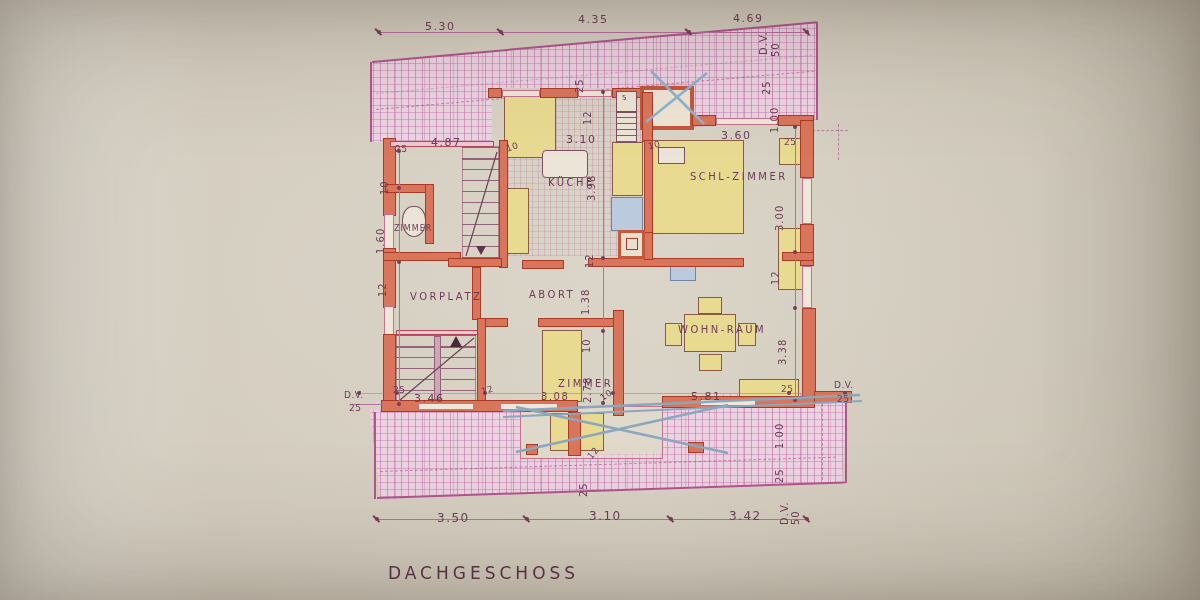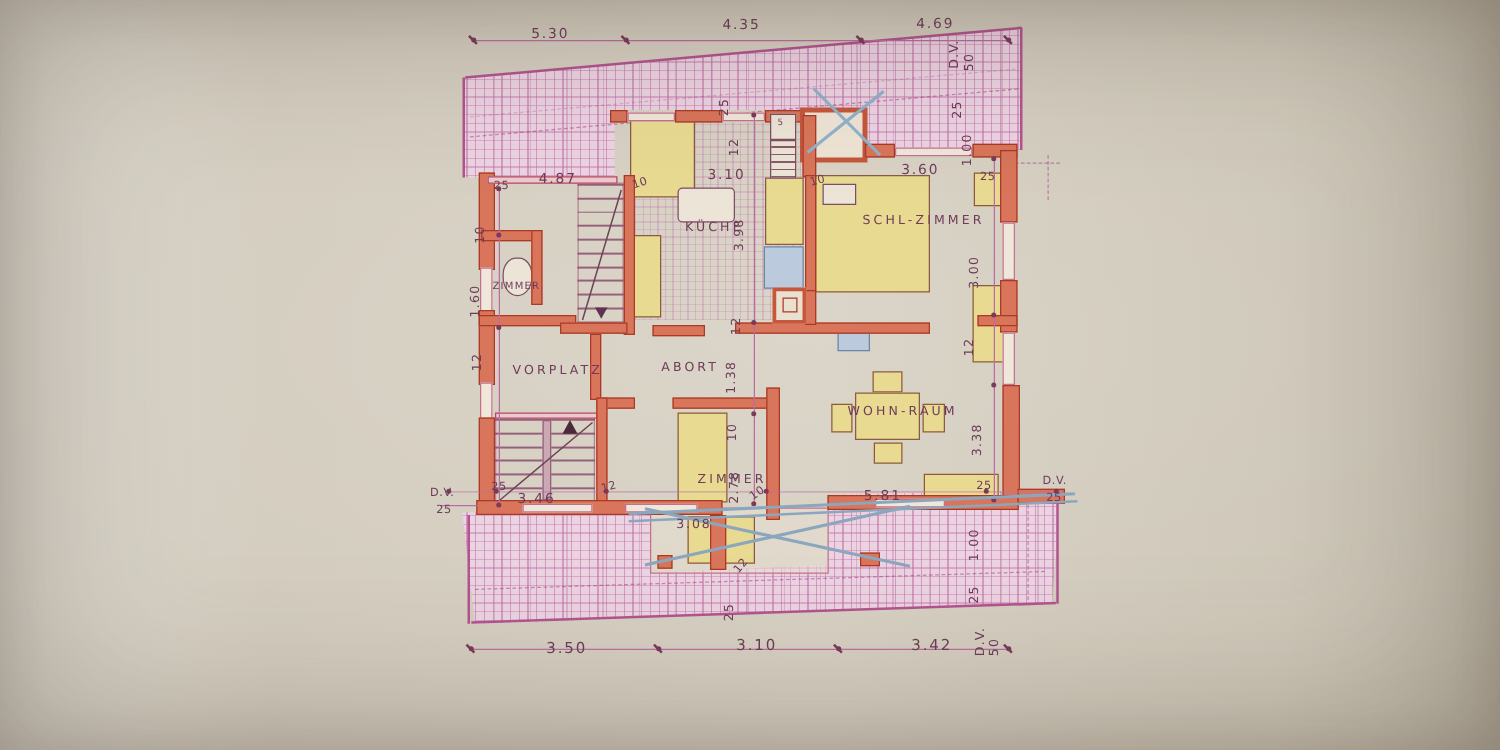--- a/index.html
+++ b/index.html
@@ -254,17 +254,18 @@
   <span class="lab" style="left:729px;top:509px;font-size:12px;">3.42</span>
   <span class="lab" style="left:622px;top:94px;font-size:7px;letter-spacing:0;">5</span>
 
   <span class="room" style="left:394px;top:224px;font-size:8px;letter-spacing:1px;">ZIMMER</span>
   <span class="room" style="left:548px;top:177px;">KÜCHE</span>
   <span class="room" style="left:690px;top:171px;">SCHL-ZIMMER</span>
   <span class="room" style="left:410px;top:291px;">VORPLATZ</span>
   <span class="room" style="left:529px;top:289px;">ABORT</span>
   <span class="room" style="left:678px;top:324px;">WOHN-RAUM</span>
   <span class="room" style="left:558px;top:378px;">ZIMMER</span>
-  <span class="room" style="left:541px;top:414px;letter-spacing:1.5px;">3.08</span>
-
+  <span class="room" style="left:541px;top:391px;letter-spacing:1.5px;">3.08</span>
+
+  <div class="title" style="left:388px;top:563px;">DACHGESCHOSS</div>
 
 </div>
 </div>
 
 </body></html>

